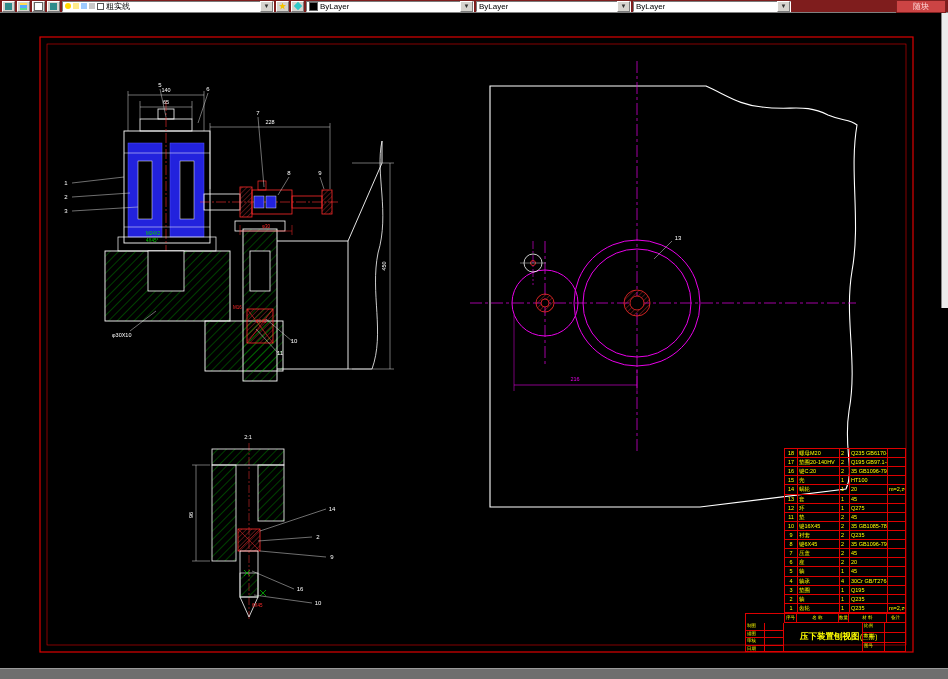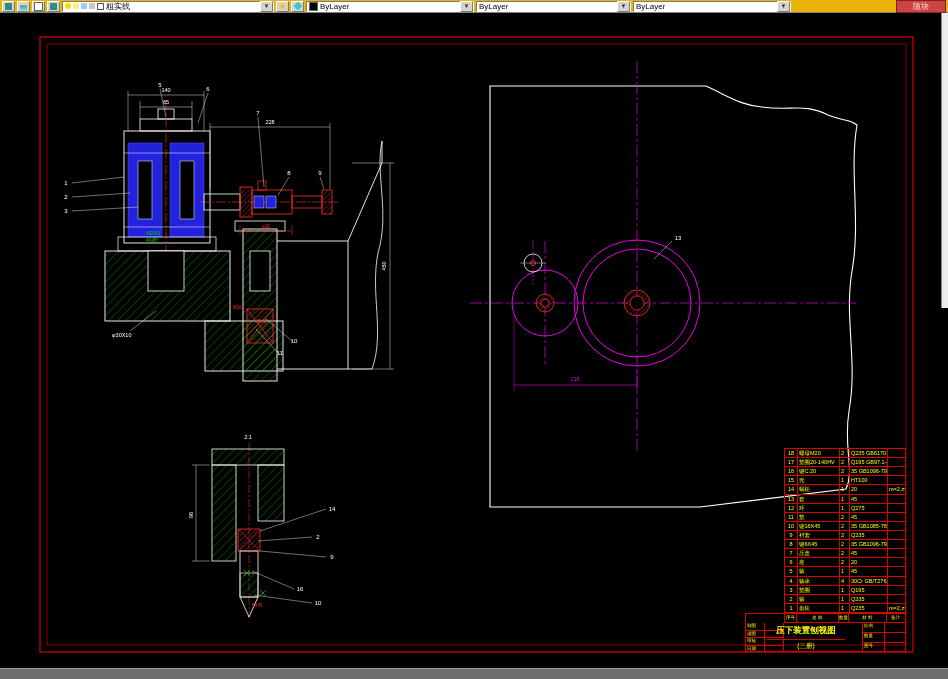--- a/index.html
+++ b/index.html
@@ -1,19 +1,19 @@
 <!DOCTYPE html>
 <html><head>
 <meta charset="utf-8">
 <style>
   html,body{margin:0;padding:0;background:#000;}
   .screen{position:relative;width:948px;height:679px;background:#000;overflow:hidden;
           font-family:"Liberation Sans",sans-serif;}
   
-  .toolbar{position:absolute;left:0;top:0;width:948px;height:13px;background:#eab308;
+  .toolbar{position:absolute;left:0;top:0;width:948px;height:13px;background:#7f1d1d;
            display:flex;align-items:center;gap:2px;padding:0 2px;box-sizing:border-box;
            border-bottom:1px solid #808080;}
   .tbtn{width:13px;height:11px;background:#d6d3ce;border:1px solid;border-color:#fff #7a7a7a #7a7a7a #fff;
         display:flex;align-items:center;justify-content:center;padding:0;box-sizing:border-box;}
   .ic{display:block;width:7px;height:7px;}
   .ic-layers{background:linear-gradient(#ffdd55 33%,#55aaff 33%,#55aaff 66%,#55dd88 66%);}
   .ic-cube{background:#2e8b8b;}
   .ic-sheet{background:#fff;border:1px solid #666;}
   .ic-star{background:#f5c400;clip-path:polygon(50% 0,63% 35%,100% 38%,70% 60%,82% 100%,50% 75%,18% 100%,30% 60%,0 38%,37% 35%);}
   .ic-diam{background:#30c8c8;transform:rotate(45deg);width:6px;height:6px;}
@@ -41,21 +41,21 @@
   
   .title-block{position:absolute;left:745px;top:600px;width:161px;height:39px;border:1px solid #dd0000;box-sizing:border-box;}
   .bom-header{position:absolute;left:38px;top:0;width:122px;height:9px;display:flex;border-bottom:1px solid #dd0000;box-sizing:border-box;}
   .hd-cell{border-left:1px solid #dd0000;box-sizing:border-box;color:#ffff00;font-size:4.5px;line-height:8px;text-align:center;overflow:hidden;}
   .tb-left{position:absolute;left:0;top:9px;width:38px;height:29px;display:flex;flex-direction:column;border-right:1px solid #dd0000;box-sizing:border-box;}
   .tb-right{position:absolute;left:116px;top:9px;width:44px;height:29px;display:flex;flex-direction:column;border-left:1px solid #dd0000;box-sizing:border-box;}
   .mini-row{display:flex;flex:1;border-top:1px solid #dd0000;box-sizing:border-box;}
   .mini-row:first-child{border-top:none;}
   .mini-cell{flex:1;color:#ffff00;font-size:4.5px;line-height:6px;padding-left:1px;overflow:hidden;white-space:nowrap;border-left:1px solid #dd0000;box-sizing:border-box;}
   .mini-cell:first-child{border-left:none;}
-  .tb-mid{position:absolute;left:21px;top:9px;width:78px;height:29px;display:flex;flex-direction:column;}
+  .tb-mid{position:absolute;left:54px;top:9px;width:78px;height:29px;display:flex;flex-direction:row;}
   .tb-title{flex:0 0 17px;display:flex;align-items:center;justify-content:center;color:#ffff00;
             font-size:8.5px;font-weight:bold;border-bottom:1px solid #dd0000;box-sizing:border-box;white-space:nowrap;}
   .tb-sub{flex:1;display:flex;align-items:center;justify-content:center;color:#ffff00;font-size:6.5px;}
 </style>
 </head>
 <body>
 
 <div class="screen">
 
   <div class="toolbar">

